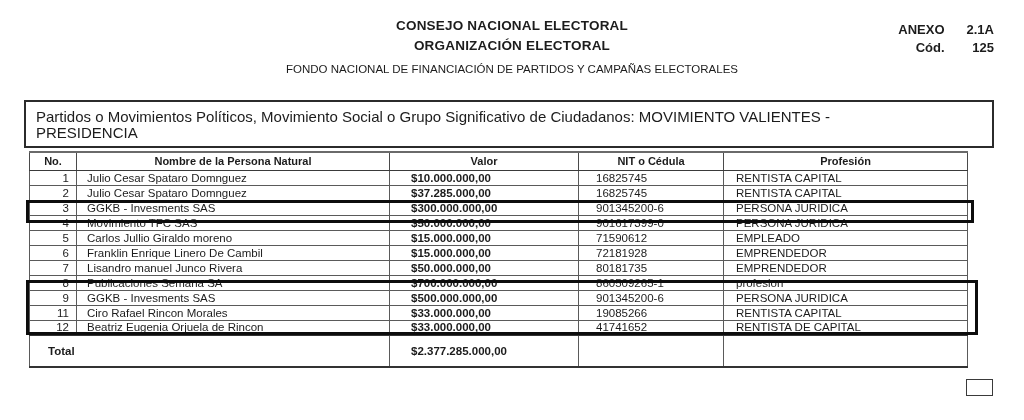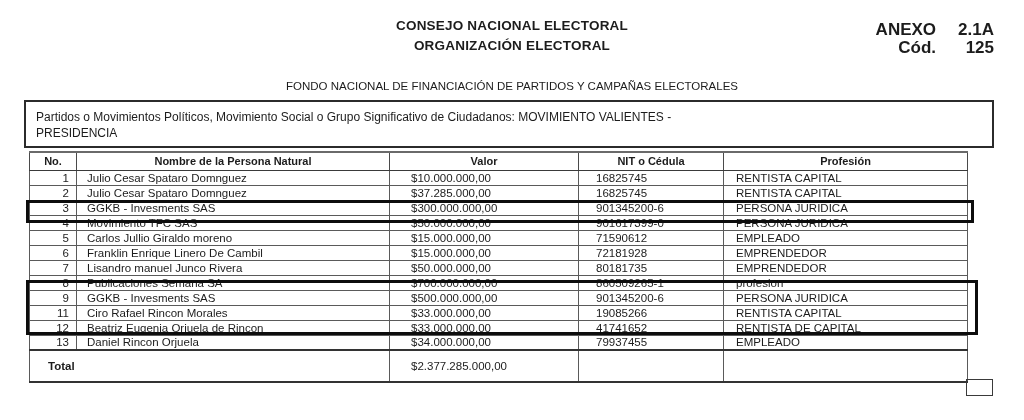--- a/index.html
+++ b/index.html
@@ -6,51 +6,51 @@
   html,body { background:#ffffff; }
   .page {
     position:relative; width:1024px; height:420px; background:#ffffff;
     font-family:"Liberation Sans", sans-serif; color:#1c1c1c; overflow:hidden;
   }
   .center-titles {
     position:absolute; top:16px; left:0; right:0; text-align:center;
     font-weight:bold; font-size:13.5px; line-height:20px; letter-spacing:.2px;
   }
   .anexo-block {
-    position:absolute; top:22px; right:30px; font-weight:bold; font-size:17px;
+    position:absolute; top:22px; right:30px; font-weight:bold; font-size:13px;
     display:grid; grid-template-columns:auto auto; column-gap:22px; row-gap:3px;
     text-align:right; line-height:15px;
   }
   .subtitle {
-    position:absolute; top:79px; left:0; right:0; text-align:center;
+    position:absolute; top:62px; left:0; right:0; text-align:center;
     font-size:11.5px; line-height:14.5px;
   }
   .subtitle .bold { font-weight:bold; }
   .party-box {
     position:absolute; top:100px; left:24px; width:970px; height:48px;
     border:2px solid #2b2b2b; padding:7px 10px 0 10px;
-    font-size:12px; line-height:16px;
+    font-size:15px; line-height:16px;
   }
   table.tbl {
     position:absolute; top:151px; left:29px; width:938px;
     border-collapse:collapse; table-layout:fixed; font-size:11.5px;
     border-top:2px solid #6a6a6a;
   }
   .tbl th {
     border:1px solid #4a4a4a; border-bottom:1.5px solid #3a3a3a;
     height:18px; font-weight:bold; text-align:center; padding:0;
     font-size:11px;
   }
   .tbl td {
     border:1px solid #5a5a5a; height:15px; padding:0; overflow:hidden;
     white-space:nowrap;
   }
   .c-no   { text-align:right; padding-right:7px !important; }
   .c-name { padding-left:10px !important; }
-  .c-val  { padding-left:21px !important; }
+  .c-val  { padding-left:21px !important;font-weight:bold; }
   .c-nit  { padding-left:17px !important; }
   .c-prof { padding-left:12px !important; }
   .total-row td {
     border-top:2px solid #333; border-bottom:2px solid #333; height:32px;
   }
   .c-total { font-weight:bold; padding-left:18px !important; }
   .hl {
     position:absolute; border:3px solid #0d0d0d; background:transparent;
     pointer-events:none;
   }
@@ -175,27 +175,20 @@
         <td class="c-nit">19085266</td>
         <td class="c-prof">RENTISTA CAPITAL</td>
       </tr>
       <tr>
         <td class="c-no">12</td>
         <td class="c-name">Beatriz Eugenia Orjuela de Rincon</td>
         <td class="c-val">$33.000.000,00</td>
         <td class="c-nit">41741652</td>
         <td class="c-prof">RENTISTA DE CAPITAL</td>
       </tr>
-      <tr>
-        <td class="c-no">13</td>
-        <td class="c-name">Daniel Rincon Orjuela</td>
-        <td class="c-val">$34.000.000,00</td>
-        <td class="c-nit">79937455</td>
-        <td class="c-prof">EMPLEADO</td>
-      </tr>
     </tbody>
     <tfoot>
       <tr class="total-row">
         <td class="c-total" colspan="2">Total</td>
         <td class="c-val">$2.377.285.000,00</td>
         <td class="c-nit"></td>
         <td class="c-prof"></td>
       </tr>
     </tfoot>
   </table>

